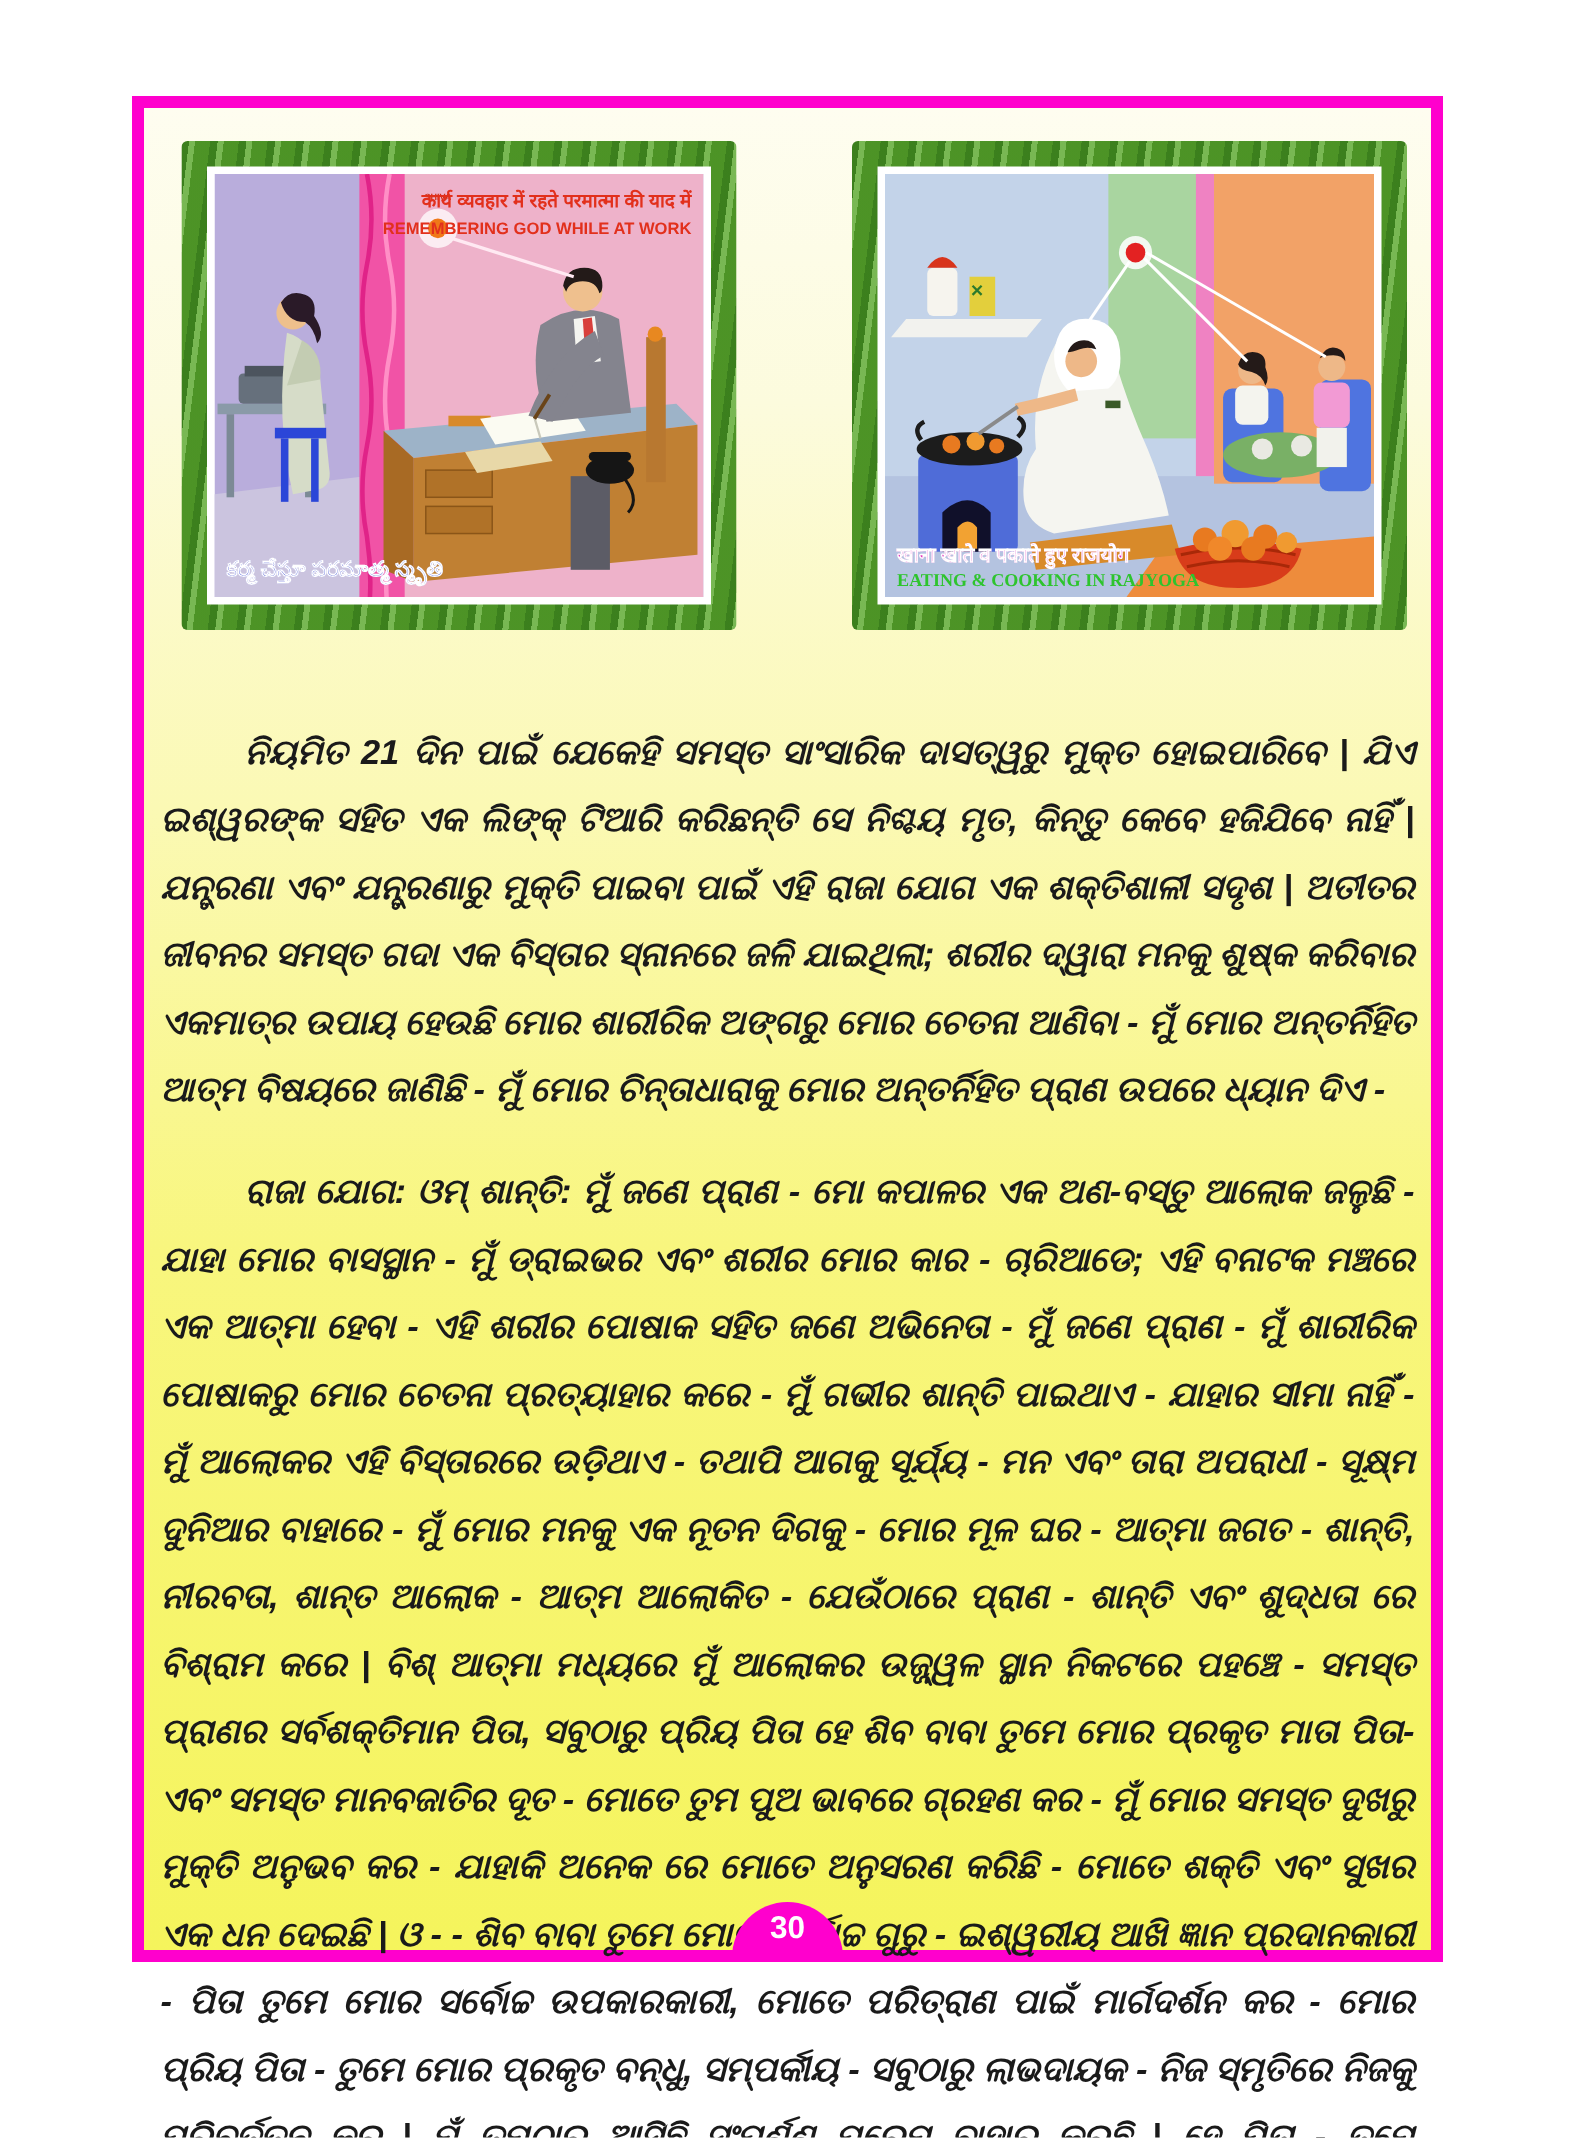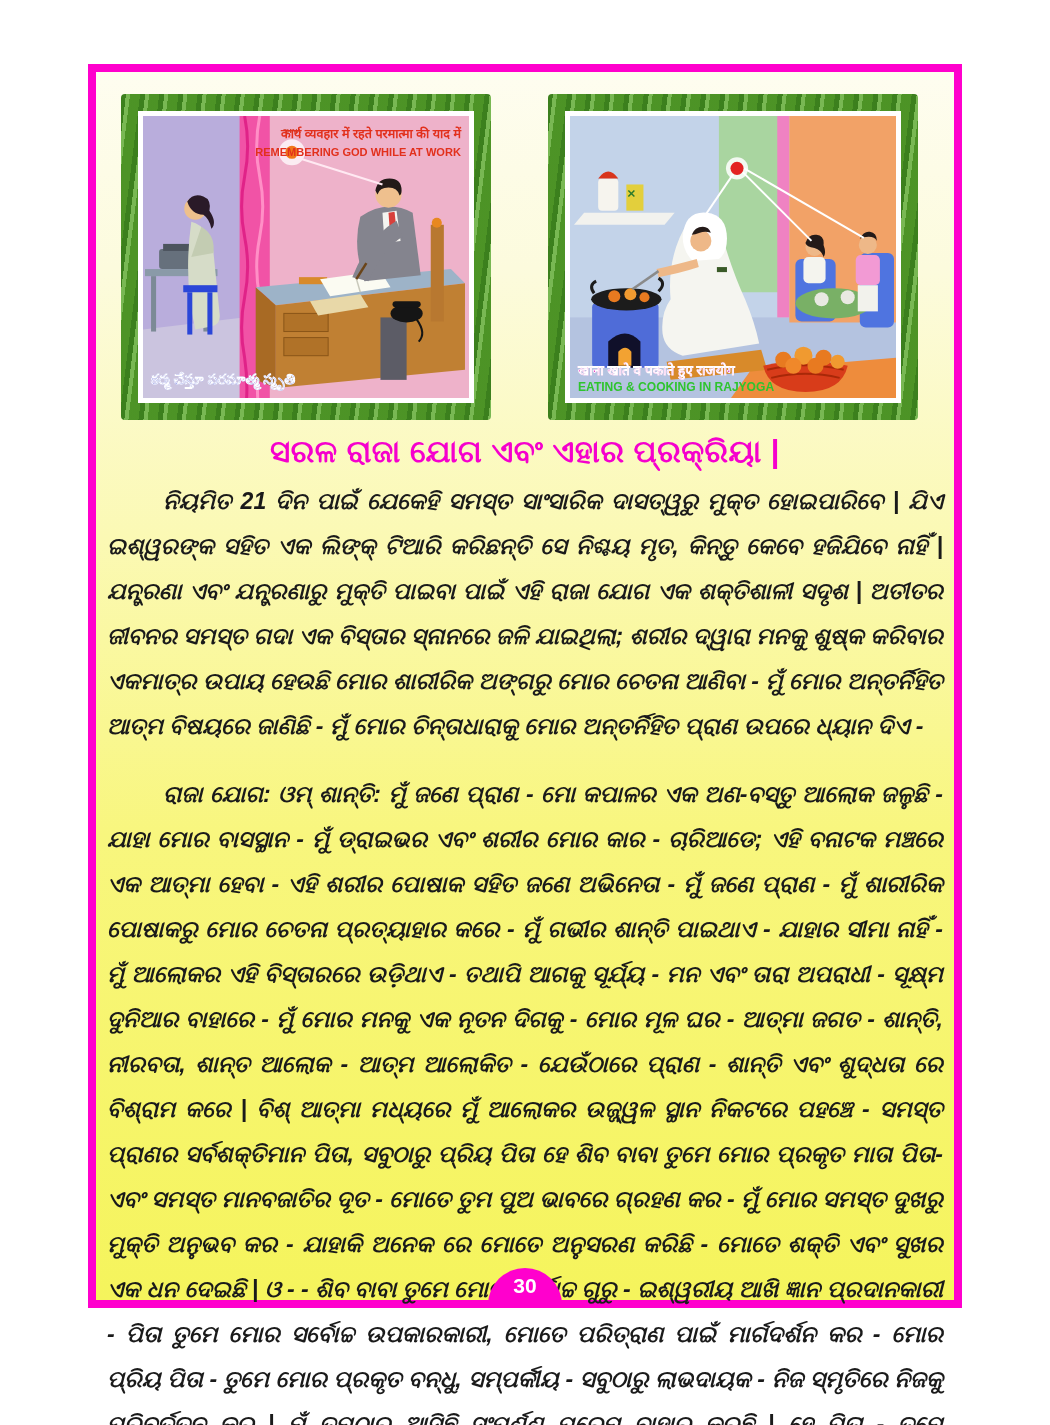--- a/index.html
+++ b/index.html
@@ -21,21 +21,21 @@
     display:flex; align-items:center; justify-content:center;
     color:#ffffff; font-size:21px; font-weight:bold; padding-bottom:4px;
   }
   .photo-frame {
     position:absolute; top:22px; width:370px; height:326px;
     background-color:#57a02c;
     background-image:repeating-linear-gradient(97deg, rgba(15,75,5,.38) 0 5px, rgba(220,255,200,.25) 5px 9px, rgba(30,90,10,.18) 9px 19px);
     padding:17px; border-radius:4px;
   }
   .photo-frame.left  { left:25px; }
-  .photo-frame.right { left:452px; }
+  .photo-frame.right { left:472px;font-family:Liberation Serif, serif; }
   .photo-mat { width:100%; height:100%; background:#ffffff; padding:5px;text-align:right; }
   .photo-mat svg { display:block; width:100%; height:100%; }
   .page-title {
     position:absolute; top:362px; left:0; width:100%;
     text-align:center; color:#f500cd; font-weight:bold; font-size:31px;
     letter-spacing:.5px;
   }
   .body-text {
     position:absolute; top:407px; left:11px; right:11px;
     color:#1a1a1a; font-size:23px; line-height:45px; font-weight:600;
@@ -170,21 +170,20 @@
         <circle cx="266" cy="244" r="7" fill="#f09a30"></circle>
         <circle cx="222" cy="248" r="8" fill="#f0882a"></circle>
         <circle cx="244" cy="248" r="8" fill="#e87a20"></circle>
 
         <text x="8" y="257" font-size="13.5" font-weight="bold" fill="#e020b8" stroke="#ffffff" stroke-width="0.4">खाना खाते व पकाते हुए राजयोग</text>
         <text x="8" y="273" font-size="12" font-weight="bold" fill="#2ec42e">EATING &amp; COOKING IN RAJYOGA</text>
       </svg>
     </div>
   </div>
 
-  <div class="page-title">ସରଳ ରାଜା ଯୋଗ ଏବଂ ଏହାର ପ୍ରକ୍ରିୟା |</div>
 
   <div class="body-text">
     <p>ନିୟମିତ 21 ଦିନ ପାଇଁ ଯେକେହି ସମସ୍ତ ସାଂସାରିକ ଦାସତ୍ୱରୁ ମୁକ୍ତ ହୋଇପାରିବେ | ଯିଏ ଇଶ୍ୱରଙ୍କ ସହିତ ଏକ ଲିଙ୍କ୍ ଟିଆରି କରିଛନ୍ତି ସେ ନିଶ୍ଚୟ ମୃତ, କିନ୍ତୁ କେବେ ହଜିଯିବେ ନାହିଁ | ଯନ୍ତ୍ରଣା ଏବଂ ଯନ୍ତ୍ରଣାରୁ ମୁକ୍ତି ପାଇବା ପାଇଁ ଏହି ରାଜା ଯୋଗ ଏକ ଶକ୍ତିଶାଳୀ ସଦୃଶ | ଅତୀତର ଜୀବନର ସମସ୍ତ ଗଦା ଏକ ବିସ୍ତାର ସ୍ନାନରେ ଜଳି ଯାଇଥିଲା; ଶରୀର ଦ୍ୱାରା ମନକୁ ଶୁଷ୍କ କରିବାର ଏକମାତ୍ର ଉପାୟ ହେଉଛି ମୋର ଶାରୀରିକ ଅଙ୍ଗରୁ ମୋର ଚେତନା ଆଣିବା - ମୁଁ ମୋର ଅନ୍ତର୍ନିହିତ ଆତ୍ମ ବିଷୟରେ ଜାଣିଛି - ମୁଁ ମୋର ଚିନ୍ତାଧାରାକୁ ମୋର ଅନ୍ତର୍ନିହିତ ପ୍ରାଣ ଉପରେ ଧ୍ୟାନ ଦିଏ -</p>
     <p>ରାଜା ଯୋଗ: ଓମ୍ ଶାନ୍ତି: ମୁଁ ଜଣେ ପ୍ରାଣ - ମୋ କପାଳର ଏକ ଅଣ-ବସ୍ତୁ ଆଲୋକ ଜଳୁଛି - ଯାହା ମୋର ବାସସ୍ଥାନ - ମୁଁ ଡ୍ରାଇଭର ଏବଂ ଶରୀର ମୋର କାର - ଚାରିଆଡେ; ଏହି ବନାଟକ ମଞ୍ଚରେ ଏକ ଆତ୍ମା ହେବା - ଏହି ଶରୀର ପୋଷାକ ସହିତ ଜଣେ ଅଭିନେତା - ମୁଁ ଜଣେ ପ୍ରାଣ - ମୁଁ ଶାରୀରିକ ପୋଷାକରୁ ମୋର ଚେତନା ପ୍ରତ୍ୟାହାର କରେ - ମୁଁ ଗଭୀର ଶାନ୍ତି ପାଇଥାଏ - ଯାହାର ସୀମା ନାହିଁ - ମୁଁ ଆଲୋକର ଏହି ବିସ୍ତାରରେ ଉଡ଼ିଥାଏ - ତଥାପି ଆଗକୁ  ସୂର୍ଯ୍ୟ - ମନ ଏବଂ ତାରା ଅପରାଧୀ - ସୂକ୍ଷ୍ମ ଦୁନିଆର ବାହାରେ - ମୁଁ ମୋର ମନକୁ ଏକ ନୂତନ ଦିଗକୁ - ମୋର ମୂଳ ଘର - ଆତ୍ମା ଜଗତ - ଶାନ୍ତି, ନୀରବତା, ଶାନ୍ତ ଆଲୋକ - ଆତ୍ମ ଆଲୋକିତ - ଯେଉଁଠାରେ  ପ୍ରାଣ - ଶାନ୍ତି ଏବଂ ଶୁଦ୍ଧତା ରେ ବିଶ୍ରାମ କରେ | ବିଶ୍  ଆତ୍ମା ମଧ୍ୟରେ ମୁଁ ଆଲୋକର ଉଜ୍ଜ୍ୱଳ ସ୍ଥାନ ନିକଟରେ ପହଞ୍ଚେ - ସମସ୍ତ ପ୍ରାଣର ସର୍ବଶକ୍ତିମାନ ପିତା, ସବୁଠାରୁ ପ୍ରିୟ ପିତା ହେ ଶିବ ବାବା ତୁମେ ମୋର ପ୍ରକୃତ ମାତା ପିତା- ଏବଂ ସମସ୍ତ ମାନବଜାତିର ଦୂତ - ମୋତେ ତୁମ ପୁଅ ଭାବରେ ଗ୍ରହଣ କର - ମୁଁ ମୋର ସମସ୍ତ ଦୁଖରୁ ମୁକ୍ତି ଅନୁଭବ କର - ଯାହାକି ଅନେକ ରେ ମୋତେ ଅନୁସରଣ କରିଛି - ମୋତେ ଶକ୍ତି ଏବଂ ସୁଖର ଏକ ଧନ ଦେଇଛି | ଓ - - ଶିବ ବାବା ତୁମେ ମୋର ସର୍ବୋଚ୍ଚ ଗୁରୁ - ଇଶ୍ୱରୀୟ ଆଖି ଜ୍ଞାନ ପ୍ରଦାନକାରୀ - ପିତା ତୁମେ ମୋର ସର୍ବୋଚ୍ଚ ଉପକାରକାରୀ, ମୋତେ ପରିତ୍ରାଣ ପାଇଁ ମାର୍ଗଦର୍ଶନ କର - ମୋର ପ୍ରିୟ ପିତା - ତୁମେ ମୋର ପ୍ରକୃତ ବନ୍ଧୁ, ସମ୍ପର୍କୀୟ - ସବୁଠାରୁ ଲାଭଦାୟକ - ନିଜ ସ୍ମୃତିରେ ନିଜକୁ ପରିବର୍ତ୍ତନ କର | ମୁଁ ତୁମଠାରୁ ଆସିଛି ସଂପୂର୍ଣ୍ଣ ପ୍ରେମ ବାହାର କରୁଛି | ହେ ପିତା - ତୁମେ ସର୍ବଶକ୍ତିମାନ - କିନ୍ତୁ ମୁଁ ଏହାର ଆବିର୍ଭାବ 1. ହେଉଛି ତୁମର ରୂପ, କାରଣ ତୁମେ ଶାନ୍ତି ଏବଂ ପ୍ରେମର ସମୁଦ୍ର - ତୁମର ରୂପ କେତେ ଉଜ୍ଜ୍ୱଳ - ତୁମର ସ୍ମୃତି ସହିତ - ମୁଁ ମଧ୍ୟ ତୁମର ପ୍ରକାଶ - ଶିବ ବାବା - ଅଭାବ | ବିଦ୍ୟୁତ୍ ମୋ ଭିତରେ ଉଜ୍ଜ୍ୱଳ ଶକ୍ତିଶାଳୀ କିରଣ ଥିଲା ଏବଂ ମୋତେ ଲାଗୁଛି ଯେ ଏହା ସମଗ୍ର ବିଶ୍ୱରେ ବ୍ୟାପିଛି - ମୁଁ ବର୍ତ୍ତମାନ ପୂର୍ଣ୍ଣ ଏବଂ ଆରାମଦାୟକ ଅନୁଭବ କରୁଛି |</p>
   </div>
 
   <div class="page-badge">
     <span>30</span>
   </div>
 </div>

